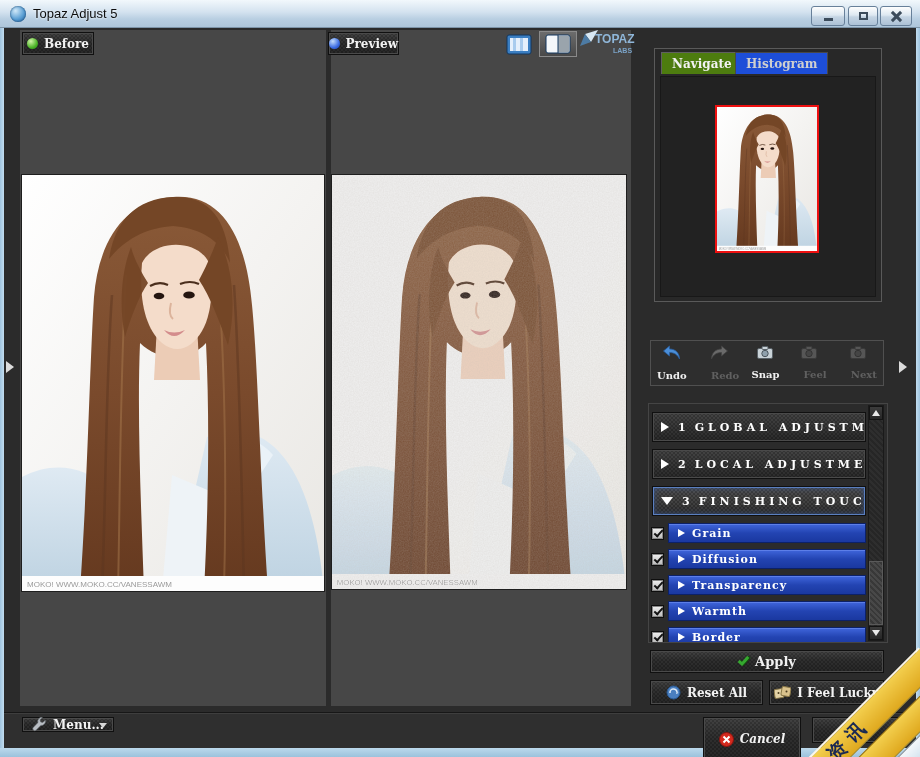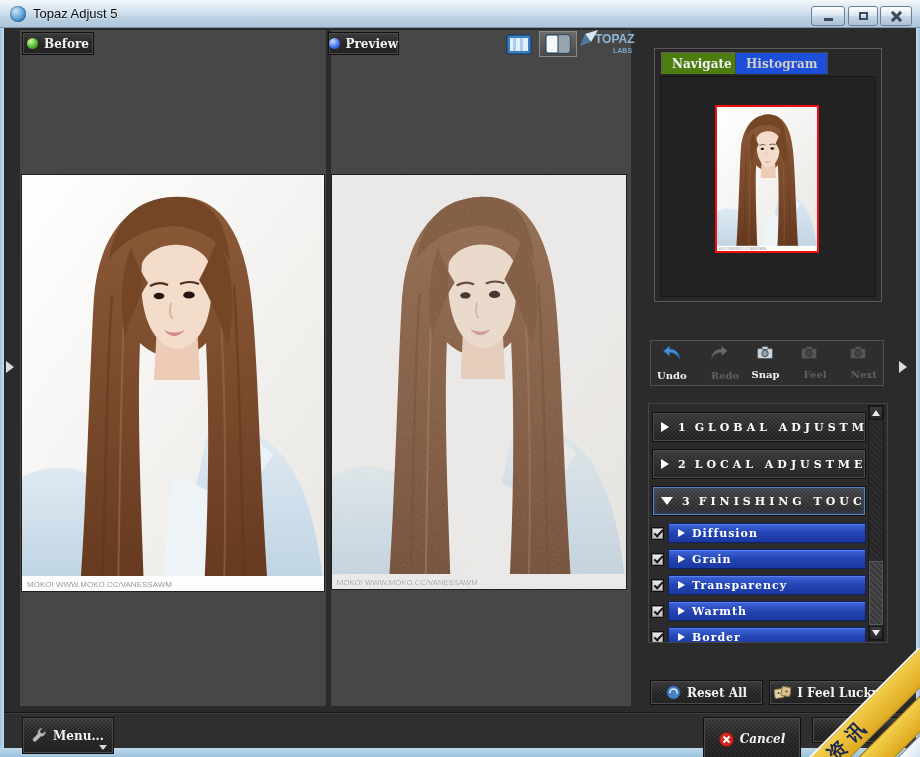--- a/index.html
+++ b/index.html
@@ -113,21 +113,21 @@
   .sbtn .td{width:0;height:0;border-left:4px solid transparent;border-right:4px solid transparent;border-top:6px solid #e8e8e8;}
   .sthumb{position:absolute;left:0;top:155px;width:14px;height:64px;cursor:grab;
     background:repeating-linear-gradient(45deg,#484848 0 2px,#383838 2px 4px);border:1px solid #5a5a5a;}
   
   .apply-btn{left:650px;top:650px;width:234px;height:23px;font-size:13px;}
   .reset-btn{left:650px;top:680px;width:113px;height:25px;}
   .lucky-btn{left:769px;top:680px;width:115px;height:25px;}
   .check-big{width:11px;height:6px;border-left:3px solid #35a82f;border-bottom:3px solid #35a82f;transform:rotate(-48deg);margin-top:-4px;filter:drop-shadow(1px 1px 0 #104a0c);}
   
   .bottombar{position:absolute;left:4px;top:712px;width:912px;height:36px;background:#2f2f2f;border-top:1px solid #171717;box-shadow:inset 0 1px 0 #3e3e3e;}
-  .menu-btn{left:22px;top:717px;width:92px;height:37px;}
+  .menu-btn{left:22px;top:717px;width:92px;height:15px;}
   .menu-caret{position:absolute;right:6px;bottom:3px;width:0;height:0;border-left:4px solid transparent;border-right:4px solid transparent;border-top:5px solid #d8d8d8;}
   .cancel-btn{left:703px;top:717px;width:98px;height:44px;font-style:italic;}
   .ok-btn{left:812px;top:717px;width:86px;height:26px;}
   
   .ribbon{position:absolute;right:0;bottom:0;width:180px;height:180px;overflow:hidden;pointer-events:none;z-index:60;}
   .band{position:absolute;left:-50px;width:280px;display:flex;align-items:center;justify-content:center;transform:rotate(-45deg);
     background:linear-gradient(#f3cf4e,#dfa81e);border-top:1px solid rgba(0,0,0,.35);border-bottom:1px solid rgba(0,0,0,.35);}
   .band1{top:165px;height:30px;border-top:2px solid #fdf8e8;font-size:19px;font-weight:bold;letter-spacing:7px;color:#1c2a52;}
   .band2{top:214px;height:26px;font-size:15px;font-weight:bold;letter-spacing:1px;color:#1c2f66;font-family:"Liberation Sans",sans-serif;}
   .band3{top:252px;height:20px;background:linear-gradient(#f4f8fb,#cfdfec);}
@@ -320,28 +320,28 @@
     </div>
     <div class="sec-hdr expanded">
       <span class="tri-d"></span>
       <span>3</span>
       <span class="sec-lbl">FINISHING TOUC</span>
     </div>
     <div class="filter-row">
       <div class="cbx"></div>
       <div class="fbar">
         <span class="tri-r"></span>
-        <span>Diffusion</span>
+        <span>Grain</span>
       </div>
     </div>
     <div class="filter-row">
       <div class="cbx"></div>
       <div class="fbar">
         <span class="tri-r"></span>
-        <span>Grain</span>
+        <span>Diffusion</span>
       </div>
     </div>
     <div class="filter-row">
       <div class="cbx"></div>
       <div class="fbar">
         <span class="tri-r"></span>
         <span>Transparency</span>
       </div>
     </div>
     <div class="filter-row">
@@ -362,20 +362,24 @@
   <div class="vscroll">
     <div class="sbtn up">
         <span class="tu"></span>
       </div>
     <div class="sthumb"></div>
     <div class="sbtn down">
         <span class="td"></span>
       </div>
   </div>
 
+  <div class="btn-dark apply-btn">
+    <span class="check-big"></span>
+    <span>Apply</span>
+  </div>
   <div class="btn-dark reset-btn">
     <svg width="15" height="15" viewBox="0 0 15 15">
       <circle cx="7.5" cy="7.5" r="6.5" fill="#4a7fc0" stroke="#2a5a94"></circle>
       <path d="M4 8 a3.5 3.5 0 0 1 7 -1" stroke="#dce9f6" stroke-width="1.6" fill="none"></path>
       <path d="M10.6 6.6 l2 1.4 -2.6 1 z" fill="#dce9f6"></path>
     </svg>
     <span>Reset All</span>
   </div>
   <div class="btn-dark lucky-btn">
     <svg width="17" height="14" viewBox="0 0 17 14">

